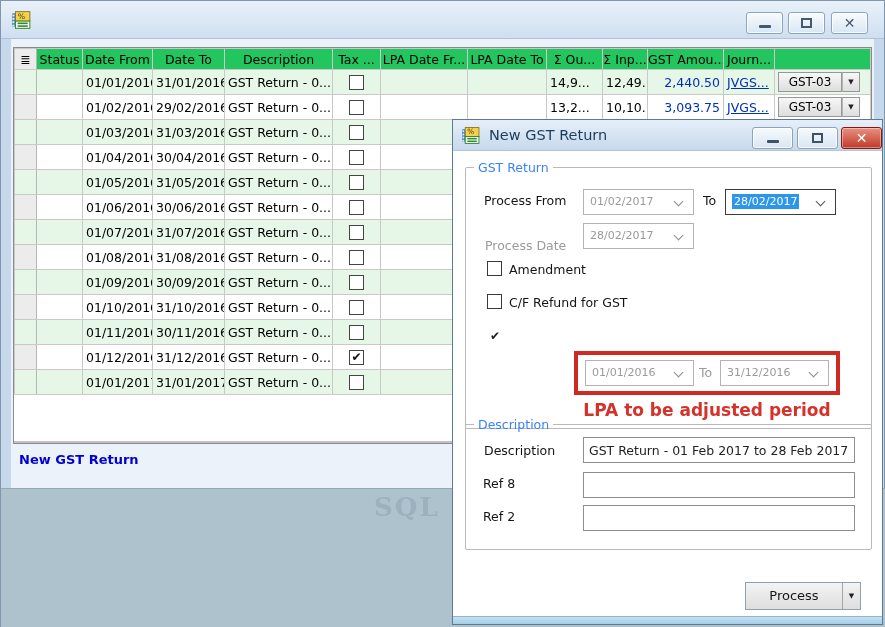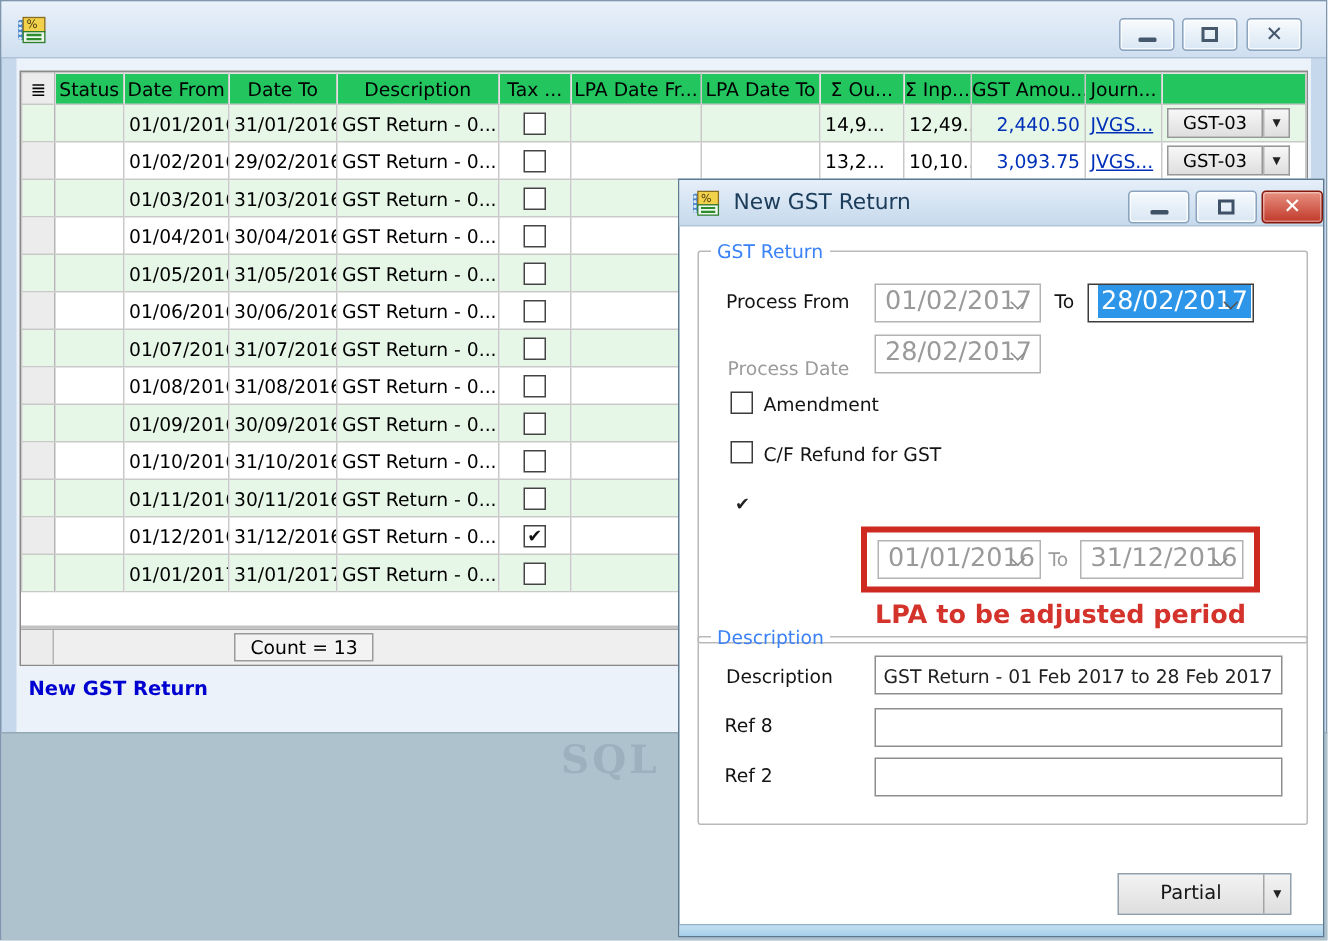--- a/index.html
+++ b/index.html
@@ -84,21 +84,21 @@
 
   .gb { position:absolute; border:1px solid #b9b9b9; border-radius:2px; }
   .gb legend { font-size:12.5px; color:#3b82f6; margin-left:8px; padding:0 4px; }
   .gb1 { left:12px; top:40px; width:407px; height:269px; }
   .gb2 { left:12px; top:297px; width:407px; height:133px; }
 
   .dlab { position:absolute; font-size:12.5px; color:#141414; white-space:nowrap; }
   .dim  { color:#9b9b9b; }
 
   .combo { position:absolute; height:26px; background:#fff; border:1px solid #b3b3b3;
-           font-size:17px; line-height:23px; padding-left:6px; color:#9a9a9a; }
+           font-size:11px; line-height:23px; padding-left:6px; color:#9a9a9a; }
   .combo .chv { position:absolute; right:11px; top:8px; width:7px; height:7px;
                 border-right:1.6px solid #8b8b8b; border-bottom:1.6px solid #8b8b8b;
                 transform:rotate(45deg); }
   .combo.focused { border-color:#3c3c3c; color:#000; }
   .combo.focused .cval { background:#2e96e8; color:#fff; padding:1px 2px; }
   .combo.focused .chv { border-color:#555; }
 
   .dcb { position:absolute; width:15px; height:15px; border:1.6px solid #3a3a3a; background:#fff; }
   .chkglyph { position:absolute; font-size:12px; color:#222; }
 
@@ -411,24 +411,20 @@
                 <td class="num"></td>
                 <td class="num"></td>
                 <td class="amt"></td>
                 <td></td>
                 <td></td>
               </tr>
             </tbody>
         </table>
         <div class="filler"></div>
         <div class="sep"></div>
-        <div class="countrow">
-          <div class="ind2"></div>
-          <span class="countbox">Count = 13</span>
-        </div>
       </div>
       <a class="newlink">New GST Return</a>
     </div>
 
     <div class="lower">
       <span class="wm">SQL Fi</span>
     </div>
   </div>
 
   <div class="dlg">
@@ -505,20 +501,20 @@
     <span class="dlab" style="left:31px;top:323px;">Description</span>
     <input class="tin" style="left: 130px; top: 317px; width: 272px;" value="GST Return - 01 Feb 2017 to 28 Feb 2017">
 
     <span class="dlab" style="left:30px;top:356px;">Ref 8</span>
     <input class="tin" style="left: 130px; top: 352px; width: 272px;" value="">
 
     <span class="dlab" style="left:30px;top:389px;">Ref 2</span>
     <input class="tin" style="left: 130px; top: 385px; width: 272px;" value="">
 
     <div class="pbtn">
-      <span class="pbtn-label">Partial</span>
+      <span class="pbtn-label">Process</span>
       <span class="pbtn-arr">▼</span>
     </div>
 
     <div class="dfoot"></div>
   </div>
 
 </div>
 
 </body></html>

